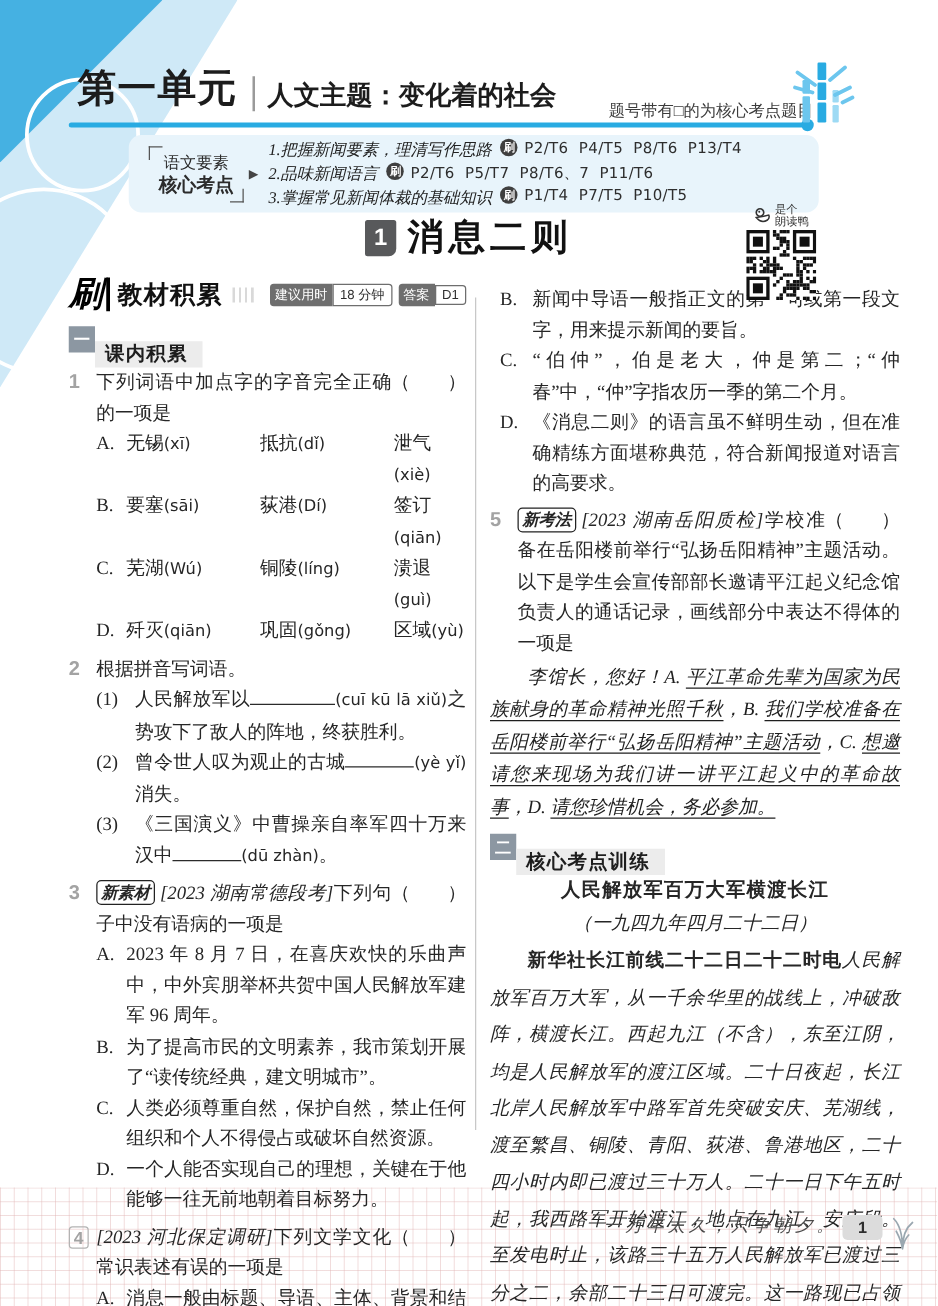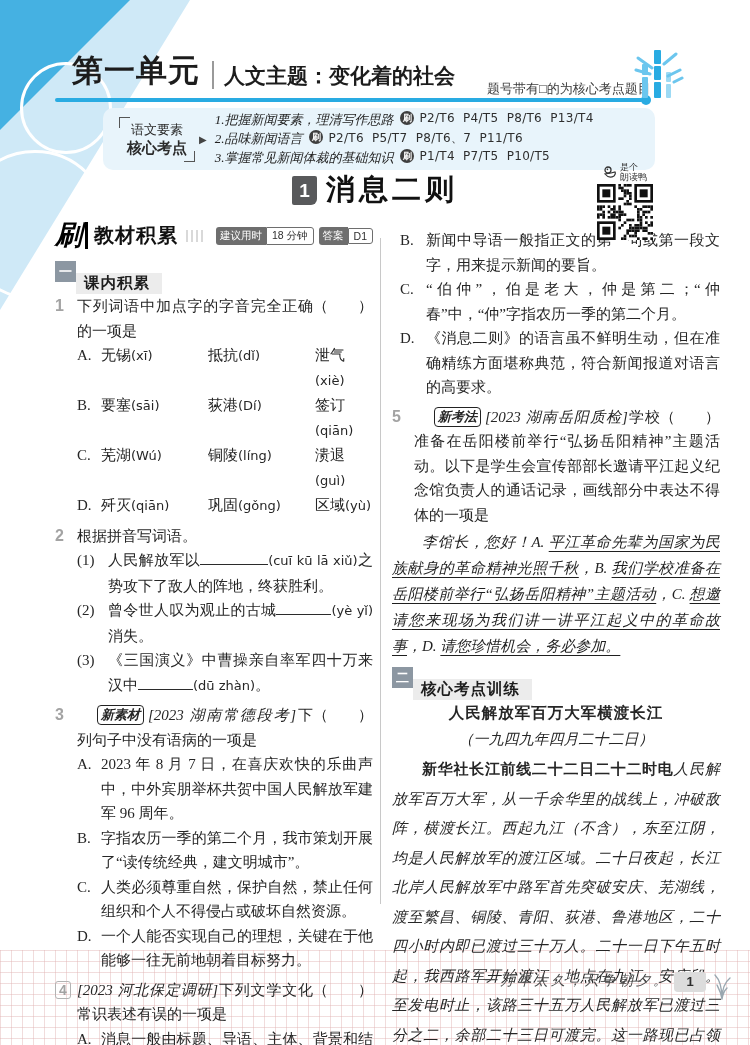--- a/index.html
+++ b/index.html
@@ -11,21 +11,21 @@
   .corner-light { position:absolute; left:0; top:0; width:190px; height:310px;
     background:#cfe9f7; clip-path:polygon(0 0,190px 0,0 310px); }
   .corner-dark { position:absolute; left:0; top:0; width:130px; height:130px;
     background:#45b1e2; clip-path:polygon(0 0,130px 0,0 130px); }
   .corner-ring { position:absolute; left:20px; top:62px; width:92px; height:92px;
     border:3px solid #fff; border-radius:50%; }
   .corner-ring2 { position:absolute; left:-40px; top:150px; width:150px; height:150px;
     border:3px solid #fff; border-radius:50%; }
 
   
-  .unit-row { position:absolute; left:72px; top:50px; display:flex; align-items:flex-end; z-index:2; }
+  .unit-row { position:absolute; left:62px; top:50px; display:flex; align-items:flex-end; z-index:2; }
   .unit-title { font:900 31px "Liberation Sans",sans-serif; color:#1c1c1c; letter-spacing:1px; }
   .hdr-divider { width:2px; height:28px; background:#9a9a9a; margin:0 10px 3px 12px; }
   .unit-theme { font:800 21px "Liberation Sans",sans-serif; color:#1c1c1c; padding-bottom:2px; }
   .core-note { position:absolute; left:487px; top:80px; font:13px "Liberation Sans",sans-serif; color:#3c3c3c; z-index:2; }
   .header-rule { position:absolute; left:55px; top:98px; width:588px; height:4px;
     background:#29abe2; border-radius:2px; z-index:2; }
   .header-rule::after { content:""; position:absolute; right:-8px; top:-3px; width:10px; height:10px;
     background:#29abe2; border-radius:50%; }
   .bamboo { position:absolute; left:630px; top:48px; z-index:2; }
 
@@ -87,21 +87,21 @@
 
   
   .q { font-size:15px; line-height:24.5px; margin-bottom:5px; }
   .qhead { display:flex; }
   .qnum { width:22px; flex:none; color:#a3a3a3; font:800 16px/24.5px "Liberation Sans",sans-serif; }
   .qnum .box { border:1px solid #b3b3b3; border-radius:3px; padding:0 3px; font-size:14px; }
   .qbody { flex:1; text-align:justify; }
   .bracket { float:right; white-space:pre; }
   .tag { font-style:italic; }
   .new-badge { display:inline-block; border:1.4px solid #222; border-radius:4px; padding:0 3px;
-    font:italic 800 13px "Liberation Serif",serif; margin-right:4px; transform:translateY(-1px);margin-left:20px; }
+    font:italic 800 13px "Liberation Serif",serif; margin-right:4px; transform:translateY(-1px); }
   .py { font-family:"DejaVu Sans",sans-serif; font-size:13px; }
 
   .optrow { display:flex; margin-left:22px; }
   .optrow .olab { width:24px; flex:none; }
   .optrow .ocell { width:107px; flex:none; }
   .optrow .ocell:last-child { flex:1; }
   .dc { position:relative; }
   .dc::after { content:"•"; position:absolute; left:50%; bottom:-0.66em;
     transform:translateX(-50%); font-size:9px; color:#222; }
 
@@ -432,21 +432,21 @@
           <span class="bracket">（　　）</span>
           <span class="new-badge">新素材</span><span class="tag">[2023 湖南常德段考]</span><span>下列句子中没有语病的一项是</span>
         </div>
       </div>
       <div class="opt">
         <span class="olab">A.</span>
         <span class="otext">2023 年 8 月 7 日，在喜庆欢快的乐曲声中，中外宾朋举杯共贺中国人民解放军建军 96 周年。</span>
       </div>
       <div class="opt">
         <span class="olab">B.</span>
-        <span class="otext">字指农历一季的第二个月，我市策划开展了“读传统经典，建文明城市”。</span>
+        <span class="otext">为了提高市民的文明素养，我市策划开展了“读传统经典，建文明城市”。</span>
       </div>
       <div class="opt">
         <span class="olab">C.</span>
         <span class="otext">人类必须尊重自然，保护自然，禁止任何组织和个人不得侵占或破坏自然资源。</span>
       </div>
       <div class="opt">
         <span class="olab">D.</span>
         <span class="otext">一个人能否实现自己的理想，关键在于他能够一往无前地朝着目标努力。</span>
       </div>
     </div>

